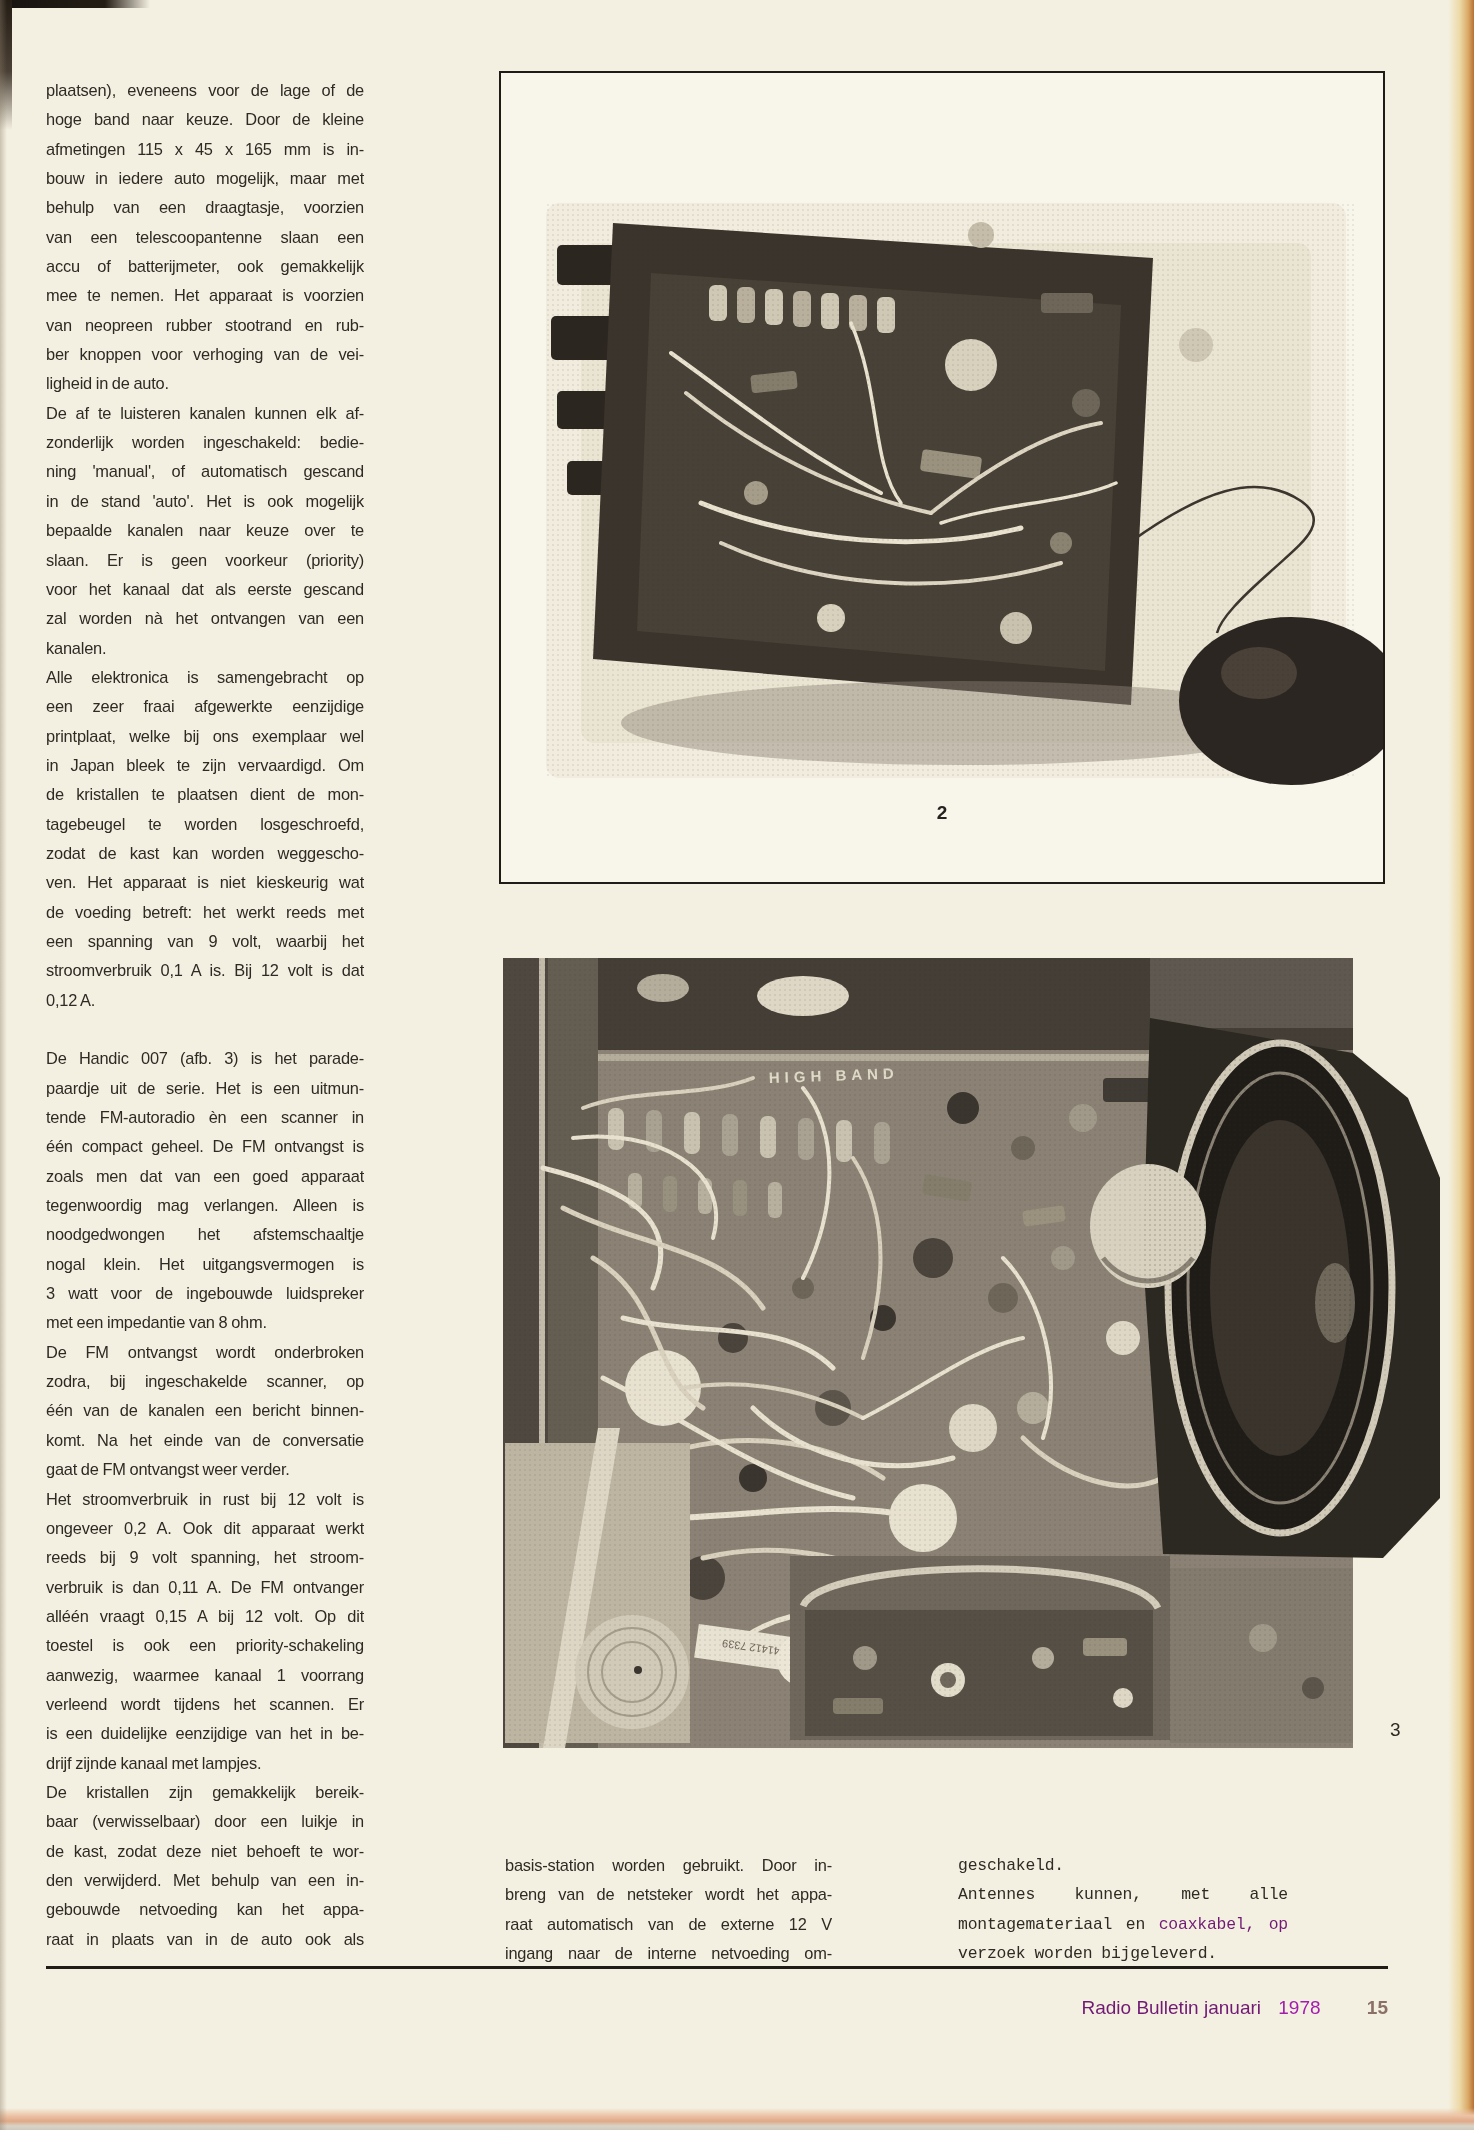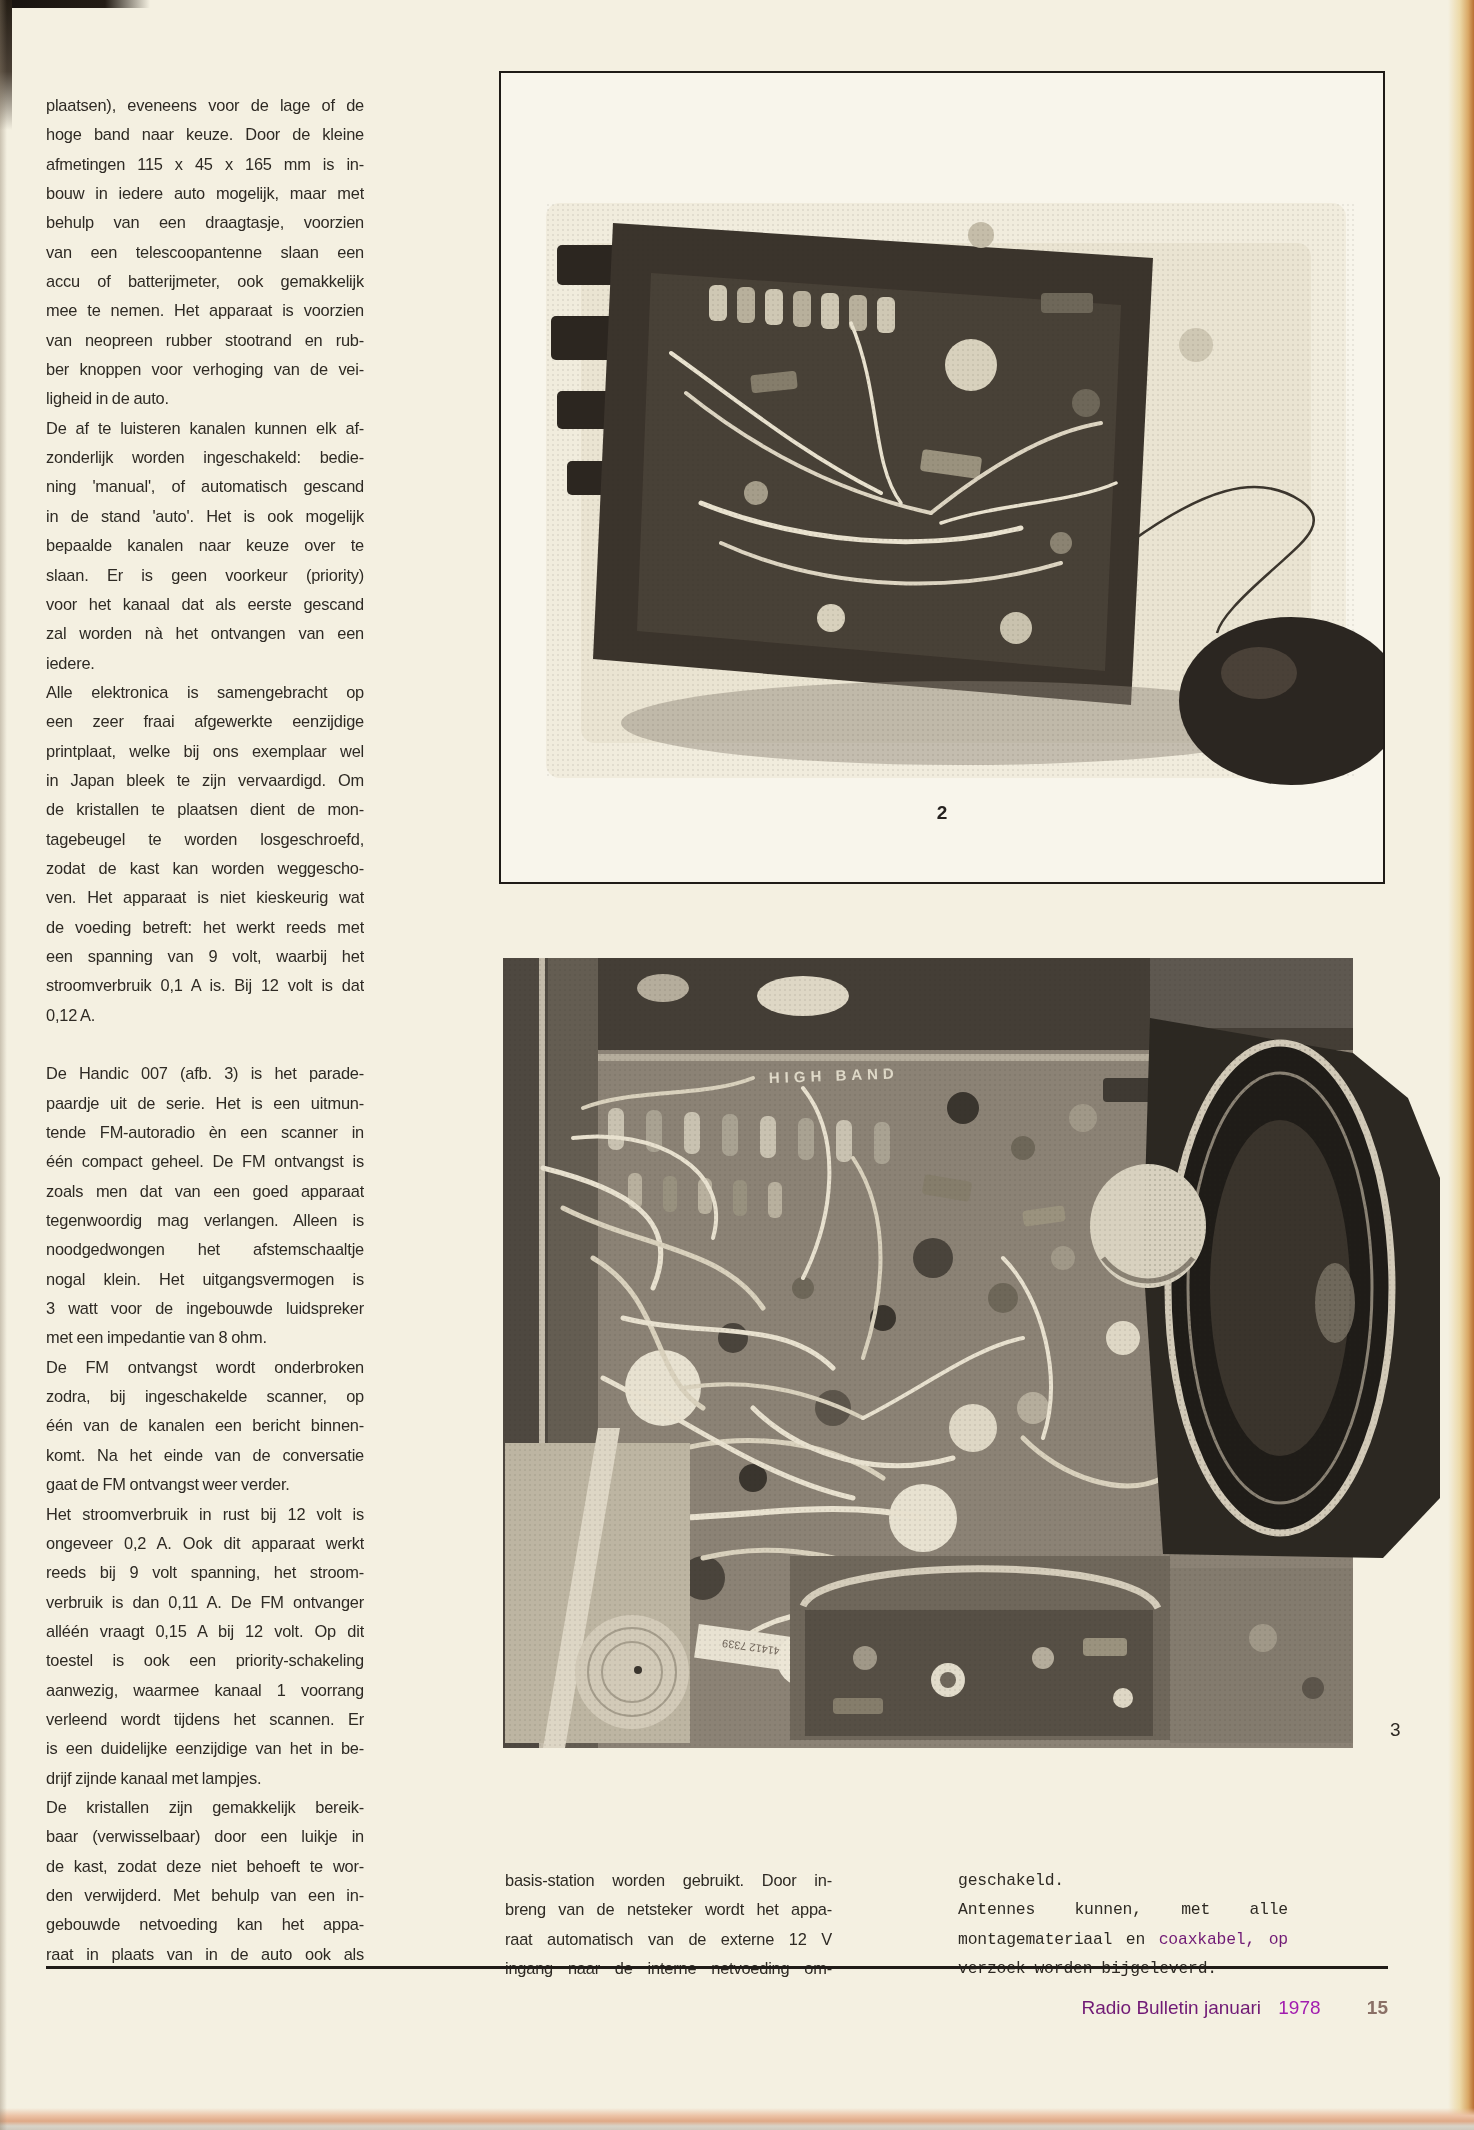--- a/index.html
+++ b/index.html
@@ -16,21 +16,21 @@
     background:linear-gradient(to bottom, rgba(236,195,166,0) 0%, #ecc3a6 35%, #dfa987 60%, #d9d4c8 82%, #cfc9bd 100%);}
   .edge-topleft-bar{position:absolute;left:0;top:0;width:150px;height:8px;
     background:linear-gradient(to right,#171310 0%,#241d15 70%,rgba(36,29,21,0) 100%);}
   .edge-left-dark{position:absolute;left:0;top:0;width:12px;height:130px;
     background:linear-gradient(to bottom,#241d15 0%,#4a4035 55%,rgba(74,64,53,0) 100%);}
   .edge-left-faint{position:absolute;left:0;top:0;width:7px;height:2130px;
     background:linear-gradient(to right,rgba(140,125,105,0.4),rgba(140,125,105,0));}
 
   
   .col{position:absolute;font-size:16.4px;line-height:29.35px;
-    letter-spacing:-0.2px;word-spacing:-0.6px;margin-top:15px;}
+    letter-spacing:-0.2px;word-spacing:-0.6px;}
   .line{text-align:justify;text-align-last:justify;height:29.35px;overflow:hidden;}
   .line.last{text-align-last:left;}
   .pgap{height:29.35px;}
   .faded{color:#701a75;}
   b{font-weight:400;}
 
   #left-col{left:46px;top:76px;width:318px;}
   #mid-col{left:505px;top:1851px;width:327px;}
   #right-col{left:958px;top:1851px;width:330px;font-family:Liberation Mono, monospace;}
 
@@ -71,21 +71,21 @@
     <div class="line">ber knoppen voor verhoging van de vei-</div>
     <div class="line last">ligheid in de auto.</div>
     <div class="line">De af te luisteren kanalen kunnen elk af-</div>
     <div class="line">zonderlijk worden ingeschakeld: bedie-</div>
     <div class="line">ning 'manual', of automatisch gescand</div>
     <div class="line">in de stand 'auto'. Het is ook mogelijk</div>
     <div class="line">bepaalde kanalen naar keuze over te</div>
     <div class="line">slaan. Er is geen voorkeur (priority)</div>
     <div class="line">voor het kanaal dat als eerste gescand</div>
     <div class="line">zal worden nà het ontvangen van een</div>
-    <div class="line last">iedere.</div>
+    <div class="line last">kanalen.</div>
     <div class="line">Alle elektronica is samengebracht op</div>
     <div class="line">een zeer fraai afgewerkte eenzijdige</div>
     <div class="line">printplaat, welke bij ons exemplaar wel</div>
     <div class="line">in Japan bleek te zijn vervaardigd. Om</div>
     <div class="line">de kristallen te plaatsen dient de mon-</div>
     <div class="line">tagebeugel te worden losgeschroefd,</div>
     <div class="line">zodat de kast kan worden weggescho-</div>
     <div class="line">ven. Het apparaat is niet kieskeurig wat</div>
     <div class="line">de voeding betreft: het werkt reeds met</div>
     <div class="line">een spanning van 9 volt, waarbij het</div>

